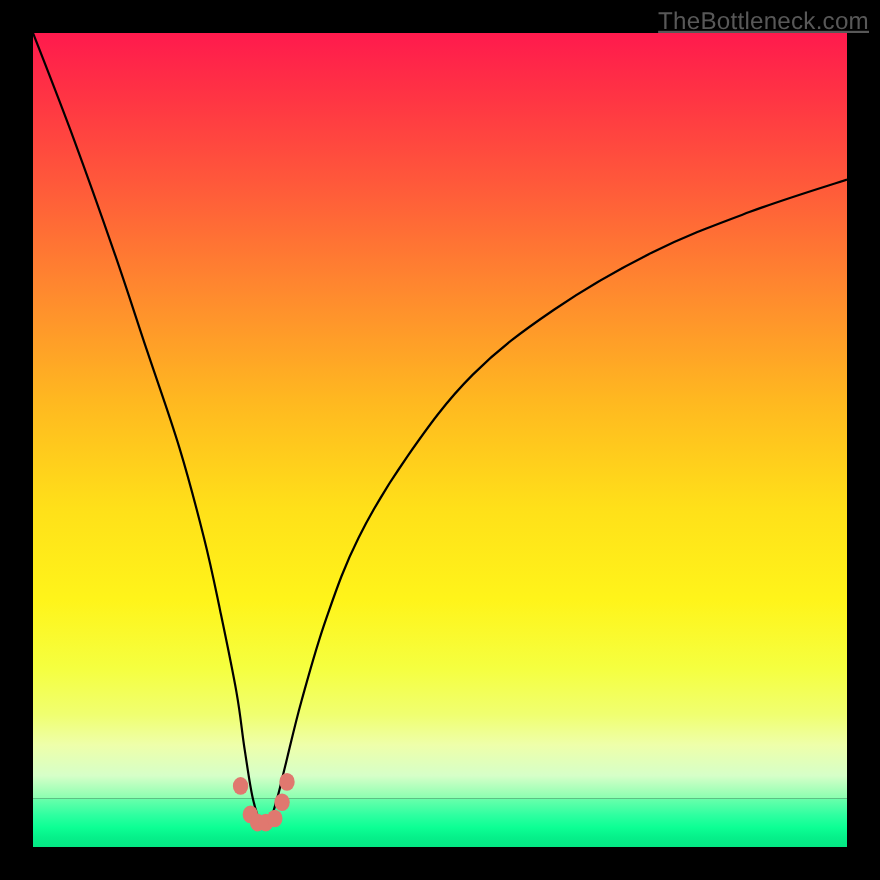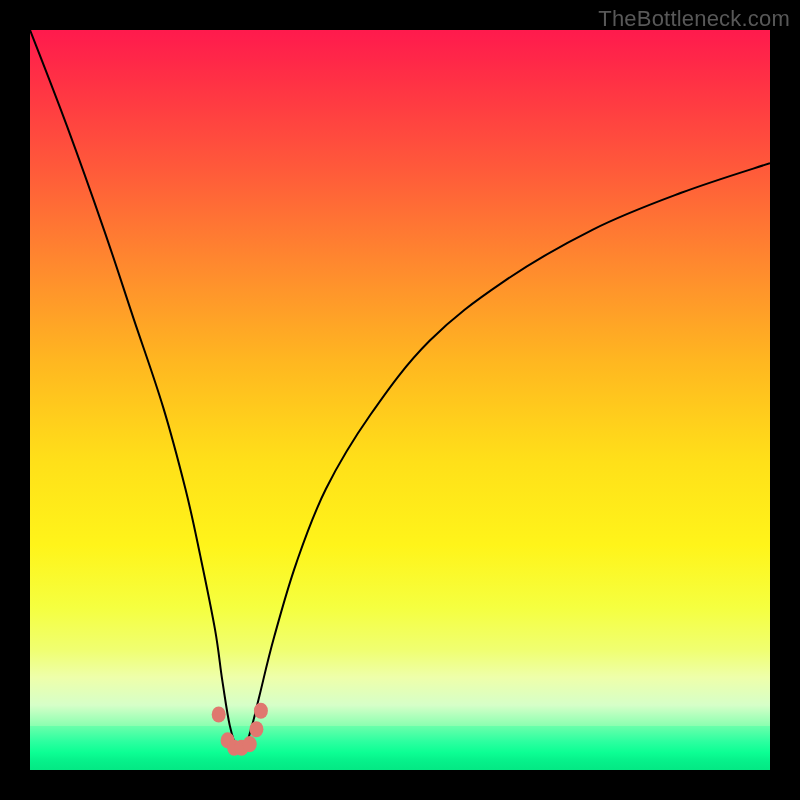--- a/index.html
+++ b/index.html
@@ -61,20 +61,21 @@
     );
   }
   .watermark {
     position: absolute;
     top: 6px;
     right: 10px;
     color: #585858;
     font-size: 22px;
     letter-spacing: 0.2px;
     font-weight: 400;
+    text-decoration: underline;
   }
   svg.curve {
     position: absolute;
     left: 0;
     top: 0;
     width: 100%;
     height: 100%;
     overflow: visible;
   }
   .curve-path {

